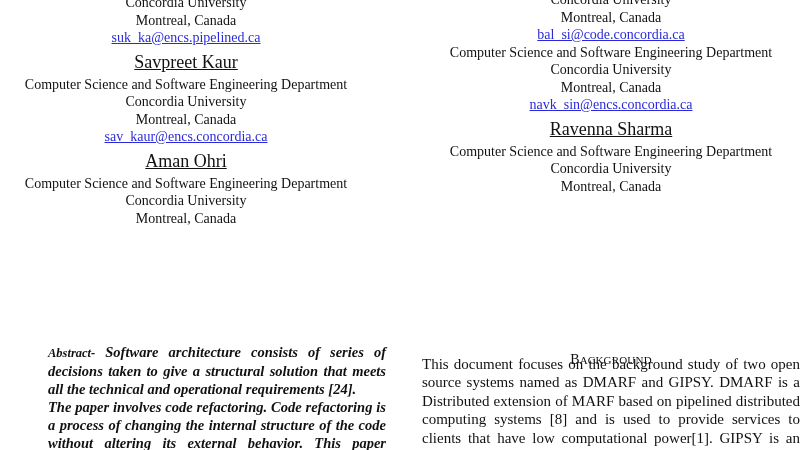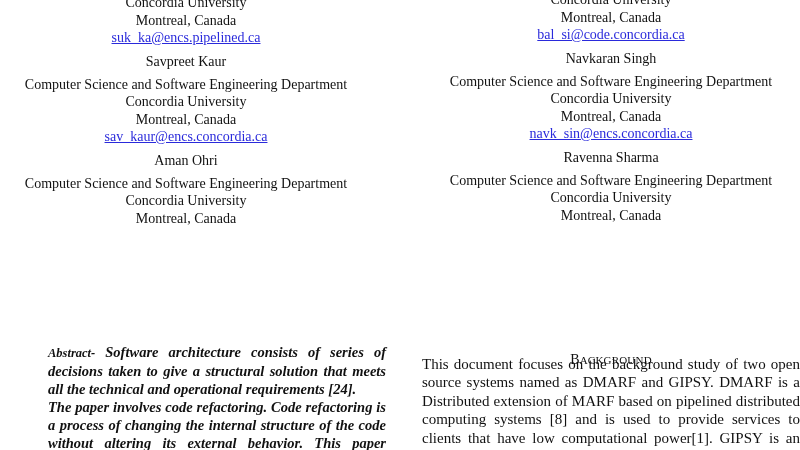--- a/index.html
+++ b/index.html
@@ -22,24 +22,25 @@
     }
     .col-left { left: 0; width: 372px; }
     .col-right { left: 422px; width: 378px; }
 
     .author-block {
       text-align: center;
       font-size: 14px;
       line-height: 17.5px;
     }
     .author-name {
-      font-size: 14px;
+      font-size: 18px;
       line-height: 20px;
       margin-top: 5px;
       margin-bottom: 4px;
+      text-decoration: underline;
     }
     .affil-line { white-space: nowrap; }
     .email {
       color: #2a2adb;
       text-decoration: underline;
     }
 
     
     #left-authors { position: absolute; top: -6px; left: 0; width: 372px; }
     
@@ -126,21 +127,20 @@
 <div class="col col-right">
   <div id="right-authors">
 
     <div class="author-block">
       <div class="affil-line">Concordia University</div>
       <div class="affil-line">Montreal, Canada</div>
       <div><a class="email">bal_si@code.concordia.ca</a></div>
     </div>
 
     <div class="author-block">
-      <div class="author-name">Navkaran Singh</div>
       <div class="affil-line">Computer Science and Software Engineering Department</div>
       <div class="affil-line">Concordia University</div>
       <div class="affil-line">Montreal, Canada</div>
       <div><a class="email">navk_sin@encs.concordia.ca</a></div>
     </div>
 
     <div class="author-block">
       <div class="author-name">Ravenna Sharma</div>
       <div class="affil-line">Computer Science and Software Engineering Department</div>
       <div class="affil-line">Concordia University</div>

